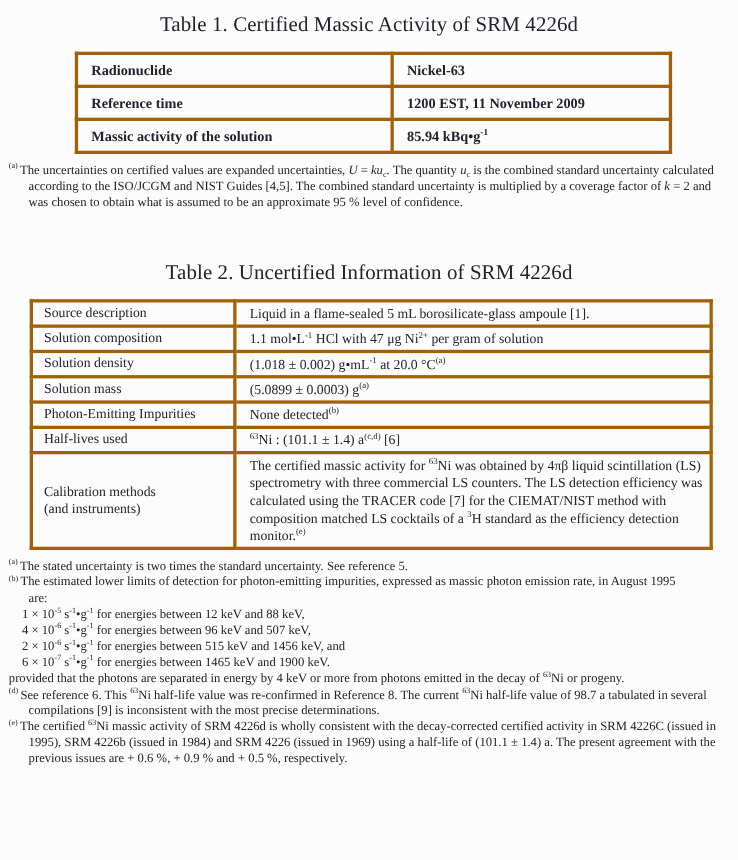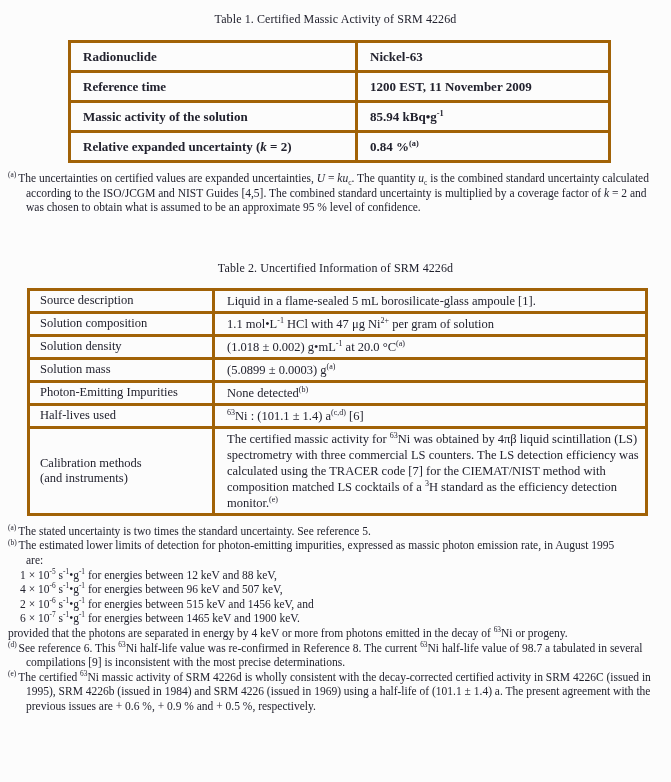--- a/index.html
+++ b/index.html
@@ -7,21 +7,21 @@
     width: 671px; height: 782px;
     background: #fcfcfc;
     overflow: hidden;
     font-family: "Liberation Serif", "DejaVu Serif", serif;
     color: #22222e;
   }
   .page { position: relative; width: 671px; height: 782px; }
 
   .tbl-title {
     text-align: center;
-    font-size: 12px;
+    font-size: 19px;
     letter-spacing: 0.1px;
   }
   .t1-title { padding-top: 12px; }
   .t2-title { padding-top: 46px; }
 
   table {
     border-collapse: collapse;
     table-layout: fixed;
     border: 2px solid #15151f;
   }
@@ -94,24 +94,20 @@
         <td class="val">Nickel-63</td>
       </tr>
       <tr>
         <td class="lbl">Reference time</td>
         <td class="val">1200 EST, 11 November 2009</td>
       </tr>
       <tr>
         <td class="lbl">Massic activity of the solution</td>
         <td class="val">85.94 kBq•g<sup>-1</sup></td>
       </tr>
-      <tr>
-        <td class="lbl">Relative expanded uncertainty (<i>k</i> = 2)</td>
-        <td class="val">0.84 %<sup>(a)</sup></td>
-      </tr>
     </tbody>
   </table>
 
   <div class="footnotes">
     <div class="fn"><sup class="fn-marker">(a)</sup><span>The uncertainties on certified values are expanded uncertainties, <i>U</i> = <i>ku</i><sub>c</sub>.  The quantity <i>u</i><sub>c</sub> is the combined standard uncertainty calculated according to the ISO/JCGM and NIST Guides [4,5].  The combined standard uncertainty is multiplied by a coverage factor of <i>k</i> = 2 and was chosen to obtain what is assumed to be an approximate 95 % level of confidence.</span></div>
   </div>
 
   <div class="tbl-title t2-title">Table 2.  Uncertified Information of SRM 4226d</div>
 
   <table class="table2">

